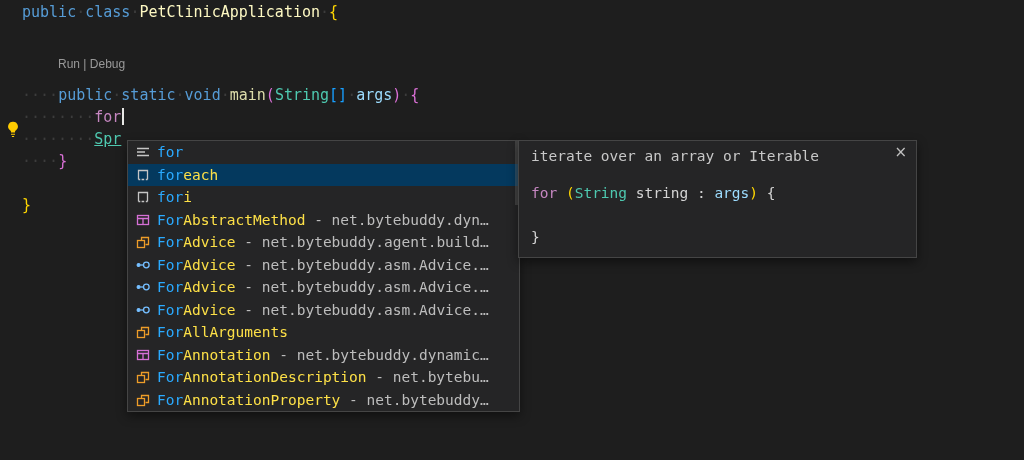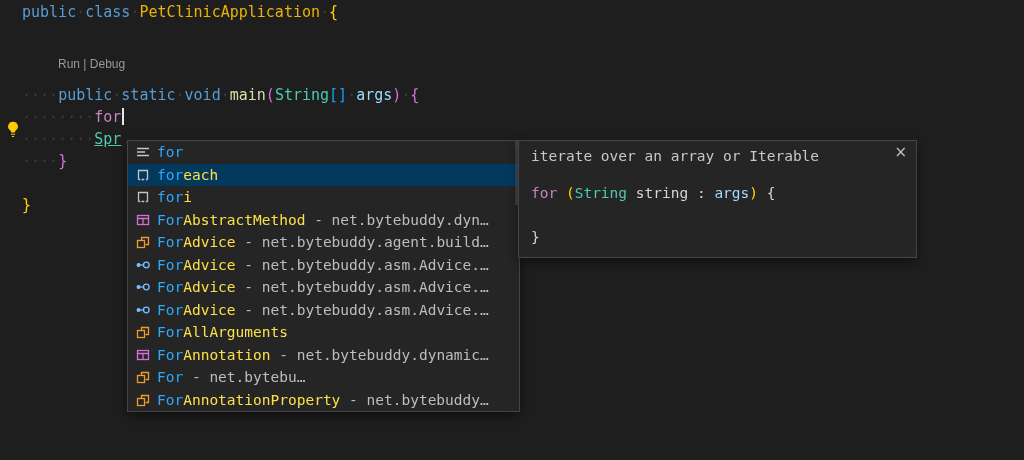--- a/index.html
+++ b/index.html
@@ -42,21 +42,21 @@
   }
   #docs .summary{padding:7px 28px 0 12px;color:#c8c8c8;white-space:pre}
   #docs .code{padding:18px 12px 0}
   #docs .dline{white-space:pre;height:22px;line-height:22px}
   #docs .close{position:absolute;top:4px;right:9px;color:#c0c0c0;cursor:pointer;font-size:15px;line-height:15px;font-family:"DejaVu Sans","Liberation Sans",sans-serif}
 </style>
 </head>
 <body style="--editor-bg: #1e1e1e; --popup-bg: #252526; --popup-border: #454545; --selected-bg: #04395e; --match-color: #2aaaff; --codelens-color: #999999;">
 
 <div id="editor">
-    <div class="line"><span style="color: rgb(86, 156, 214);">public</span><span style="color: rgb(60, 60, 60);">·</span><span style="color: rgb(86, 156, 214); text-align: right;">class</span><span style="color: rgb(60, 60, 60);">·</span><span style="color: #eab308;">PetClinicApplication</span><span style="color: rgb(60, 60, 60);">·</span><span style="color: rgb(255, 215, 0);">{</span></div>
+    <div class="line"><span style="color: rgb(86, 156, 214);">public</span><span style="color: rgb(60, 60, 60);">·</span><span style="color: rgb(86, 156, 214); text-align: right;">class</span><span style="color: rgb(60, 60, 60);">·</span><span style="color: #fef9c3;">PetClinicApplication</span><span style="color: rgb(60, 60, 60);">·</span><span style="color: rgb(255, 215, 0);">{</span></div>
     <div class="line blank">&nbsp;</div>
     <div class="codelens"><span class="lens-link">Run</span><span> | </span><span class="lens-link">Debug</span></div>
     <div class="line"><span style="color: rgb(60, 60, 60);">····</span><span style="color: rgb(86, 156, 214);">public</span><span style="color: rgb(60, 60, 60);">·</span><span style="color: rgb(86, 156, 214);">static</span><span style="color: rgb(60, 60, 60);">·</span><span style="color: rgb(86, 156, 214);">void</span><span style="color: rgb(60, 60, 60);">·</span><span style="color: rgb(220, 220, 170);">main</span><span style="color: rgb(218, 112, 214);">(</span><span style="color: rgb(78, 201, 176);">String</span><span style="color: rgb(23, 159, 255);">[]</span><span style="color: rgb(60, 60, 60);">·</span><span style="color: rgb(156, 220, 254);">args</span><span style="color: rgb(218, 112, 214);">)</span><span style="color: rgb(60, 60, 60);">·</span><span style="color: rgb(218, 112, 214);">{</span></div>
     <div class="line"><span style="color: rgb(60, 60, 60);">········</span><span style="color: rgb(197, 134, 192);">for</span><span class="cursor"></span></div>
     <div class="line"><span style="color: rgb(60, 60, 60);">········</span><span style="color: rgb(78, 201, 176); text-decoration: underline;">Spr</span></div>
     <div class="line"><span style="color: rgb(60, 60, 60);">····</span><span style="color: rgb(218, 112, 214);">}</span></div>
     <div class="line blank">&nbsp;</div>
     <div class="line"><span style="color: rgb(255, 215, 0);">}</span></div>
   </div>
 
@@ -107,21 +107,21 @@
             <path d="M6.5 6.5V3.5h7v7h-3"></path>
             <rect x="2.5" y="6.5" width="7" height="7"></rect>
           </svg></span><span class="match">For</span><span class="rest">AllArguments</span></div>
       <div class="row"><span class="sym"><svg viewBox="0 0 16 16" fill="none" stroke="#d670d6" stroke-width="1.3">
             <rect x="2.5" y="3.5" width="11" height="9"></rect>
             <path d="M2.5 6.5h11M8 6.5v6"></path>
           </svg></span><span class="match">For</span><span class="rest">Annotation</span><span class="detail"> - net.bytebuddy.dynamic…</span></div>
       <div class="row"><span class="sym"><svg viewBox="0 0 16 16" fill="none" stroke="#ee9d28" stroke-width="1.3">
             <path d="M6.5 6.5V3.5h7v7h-3"></path>
             <rect x="2.5" y="6.5" width="7" height="7"></rect>
-          </svg></span><span class="match">For</span><span class="detail"> - net.bytebu…</span></div>
+          </svg></span><span class="match">For</span><span class="rest">AnnotationDescription</span><span class="detail"> - net.bytebu…</span></div>
       <div class="row"><span class="sym"><svg viewBox="0 0 16 16" fill="none" stroke="#ee9d28" stroke-width="1.3">
             <path d="M6.5 6.5V3.5h7v7h-3"></path>
             <rect x="2.5" y="6.5" width="7" height="7"></rect>
           </svg></span><span class="match">For</span><span class="rest">AnnotationProperty</span><span class="detail"> - net.bytebuddy…</span></div>
     </div>
   <div id="sg-scroll"></div>
 </div>
 
 <div id="docs">
   <div class="summary">iterate over an array or Iterable</div>

